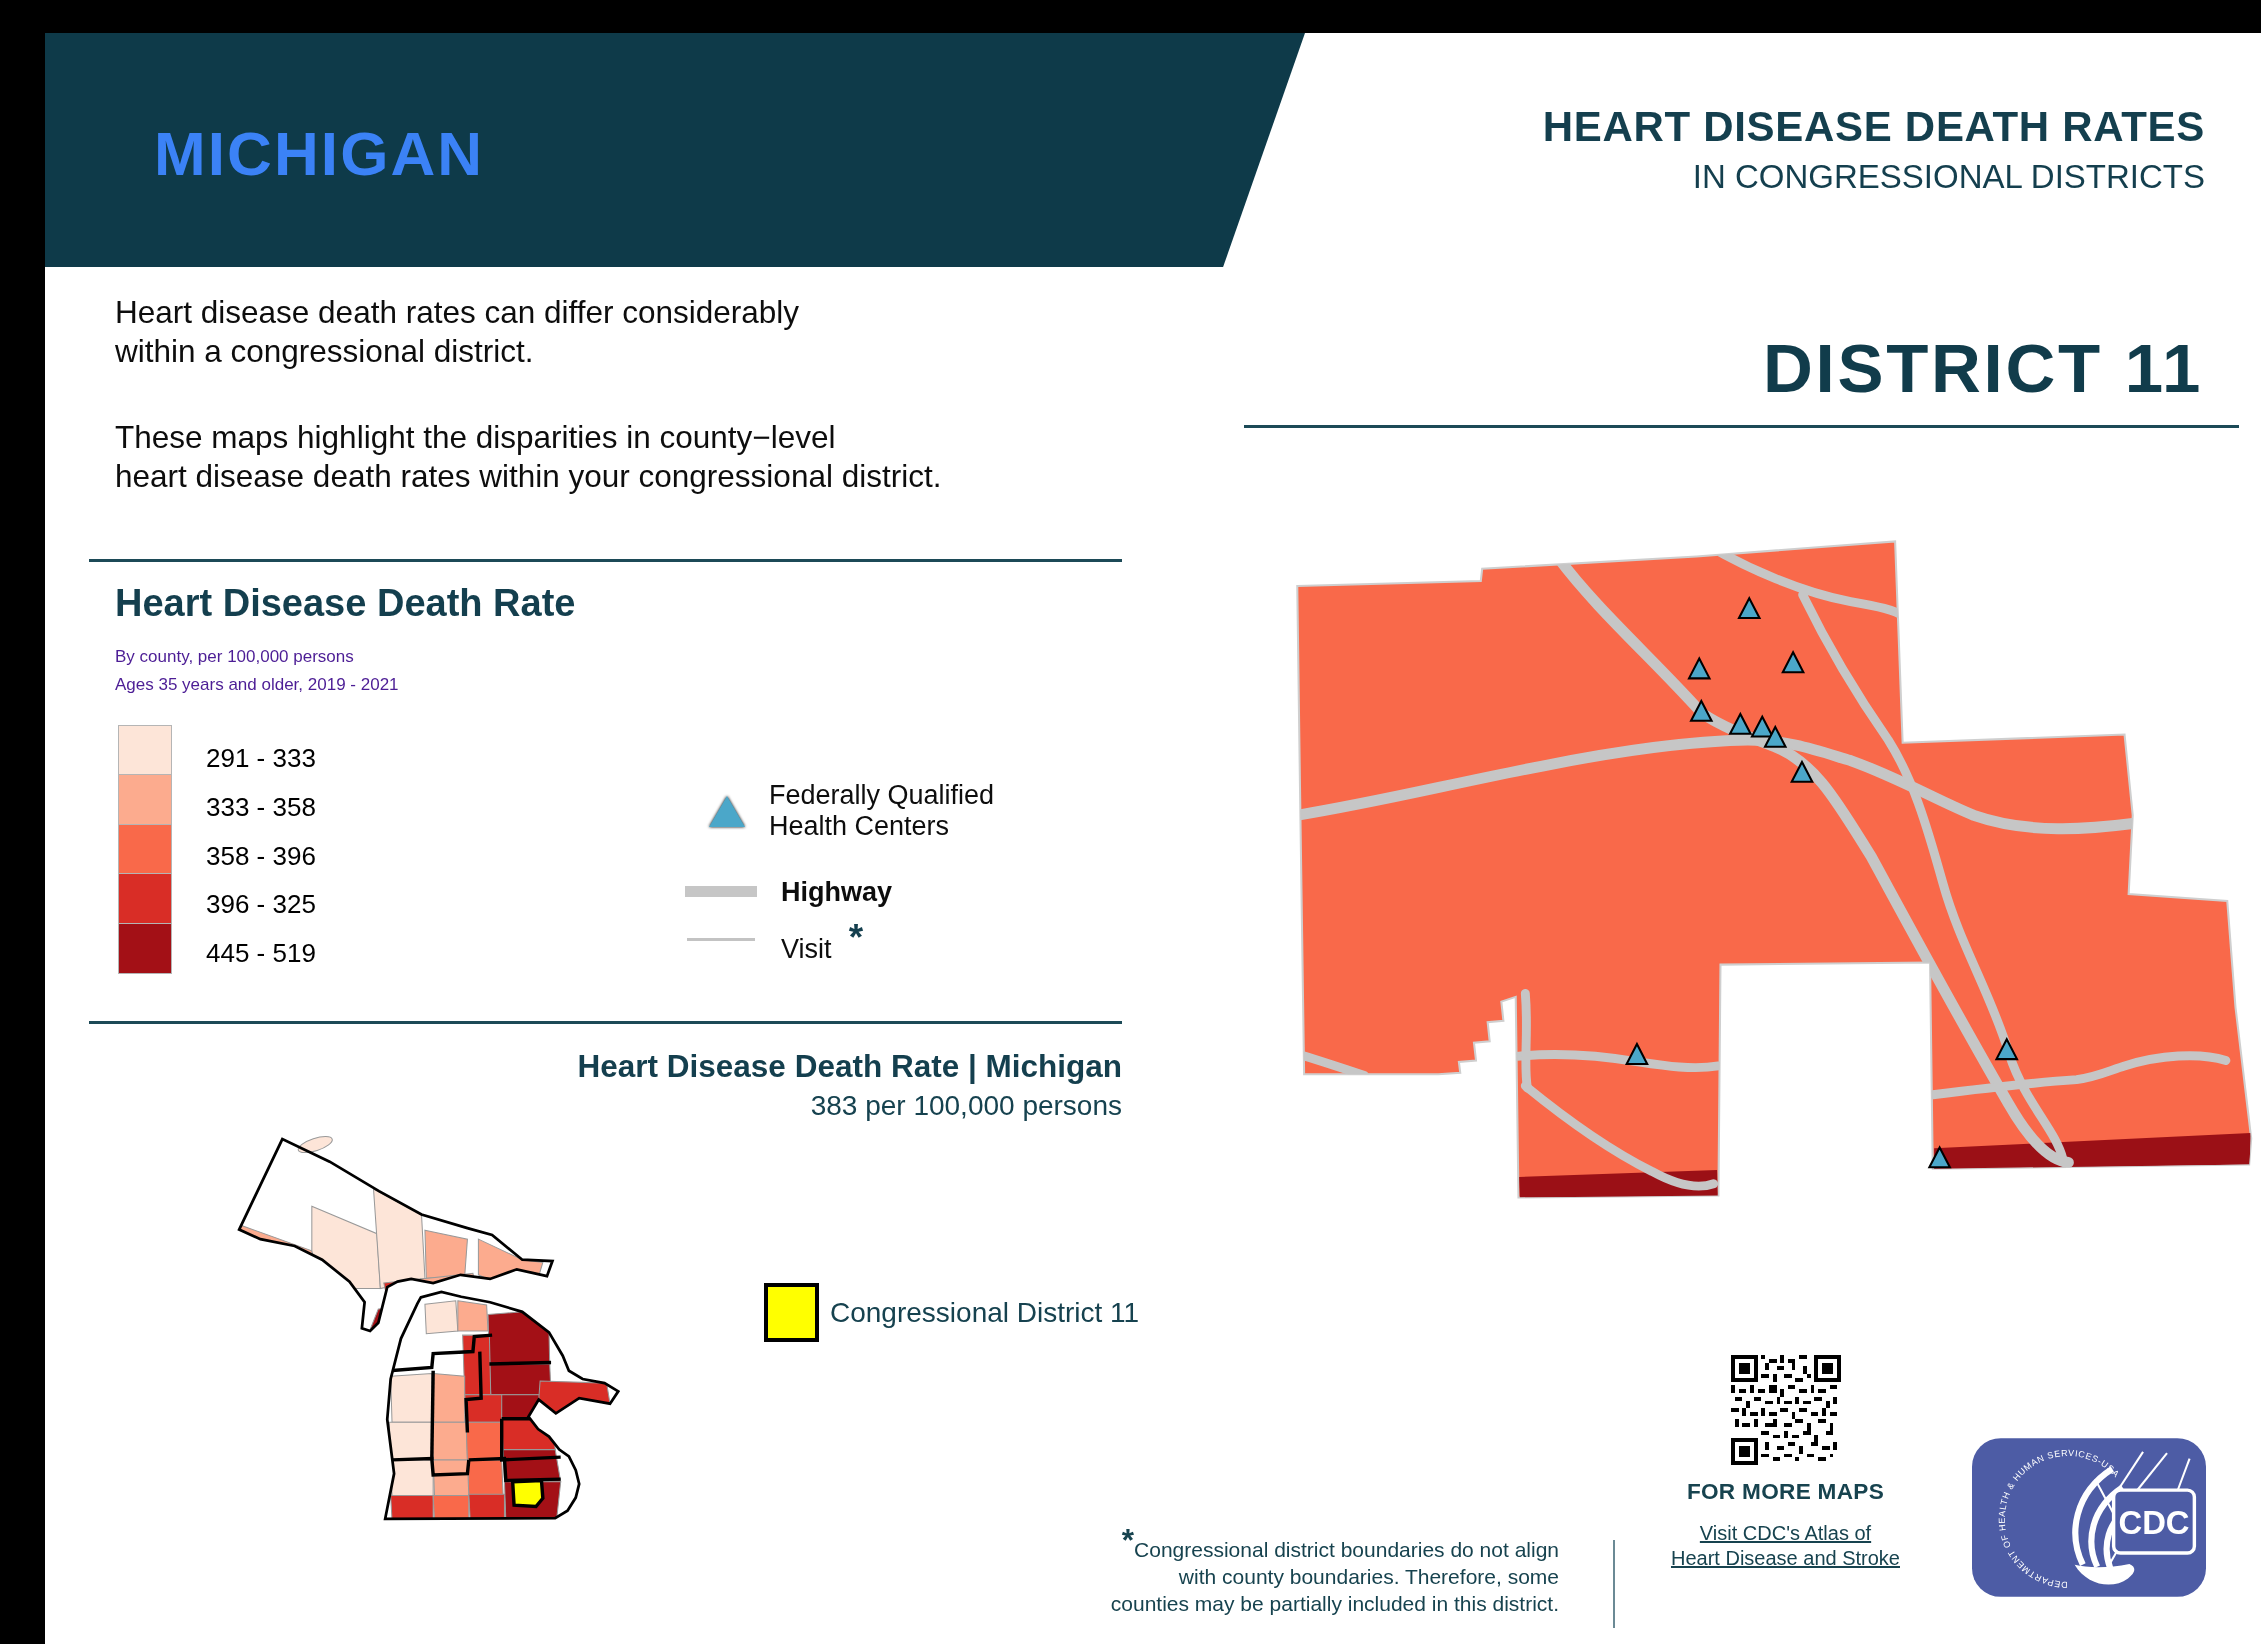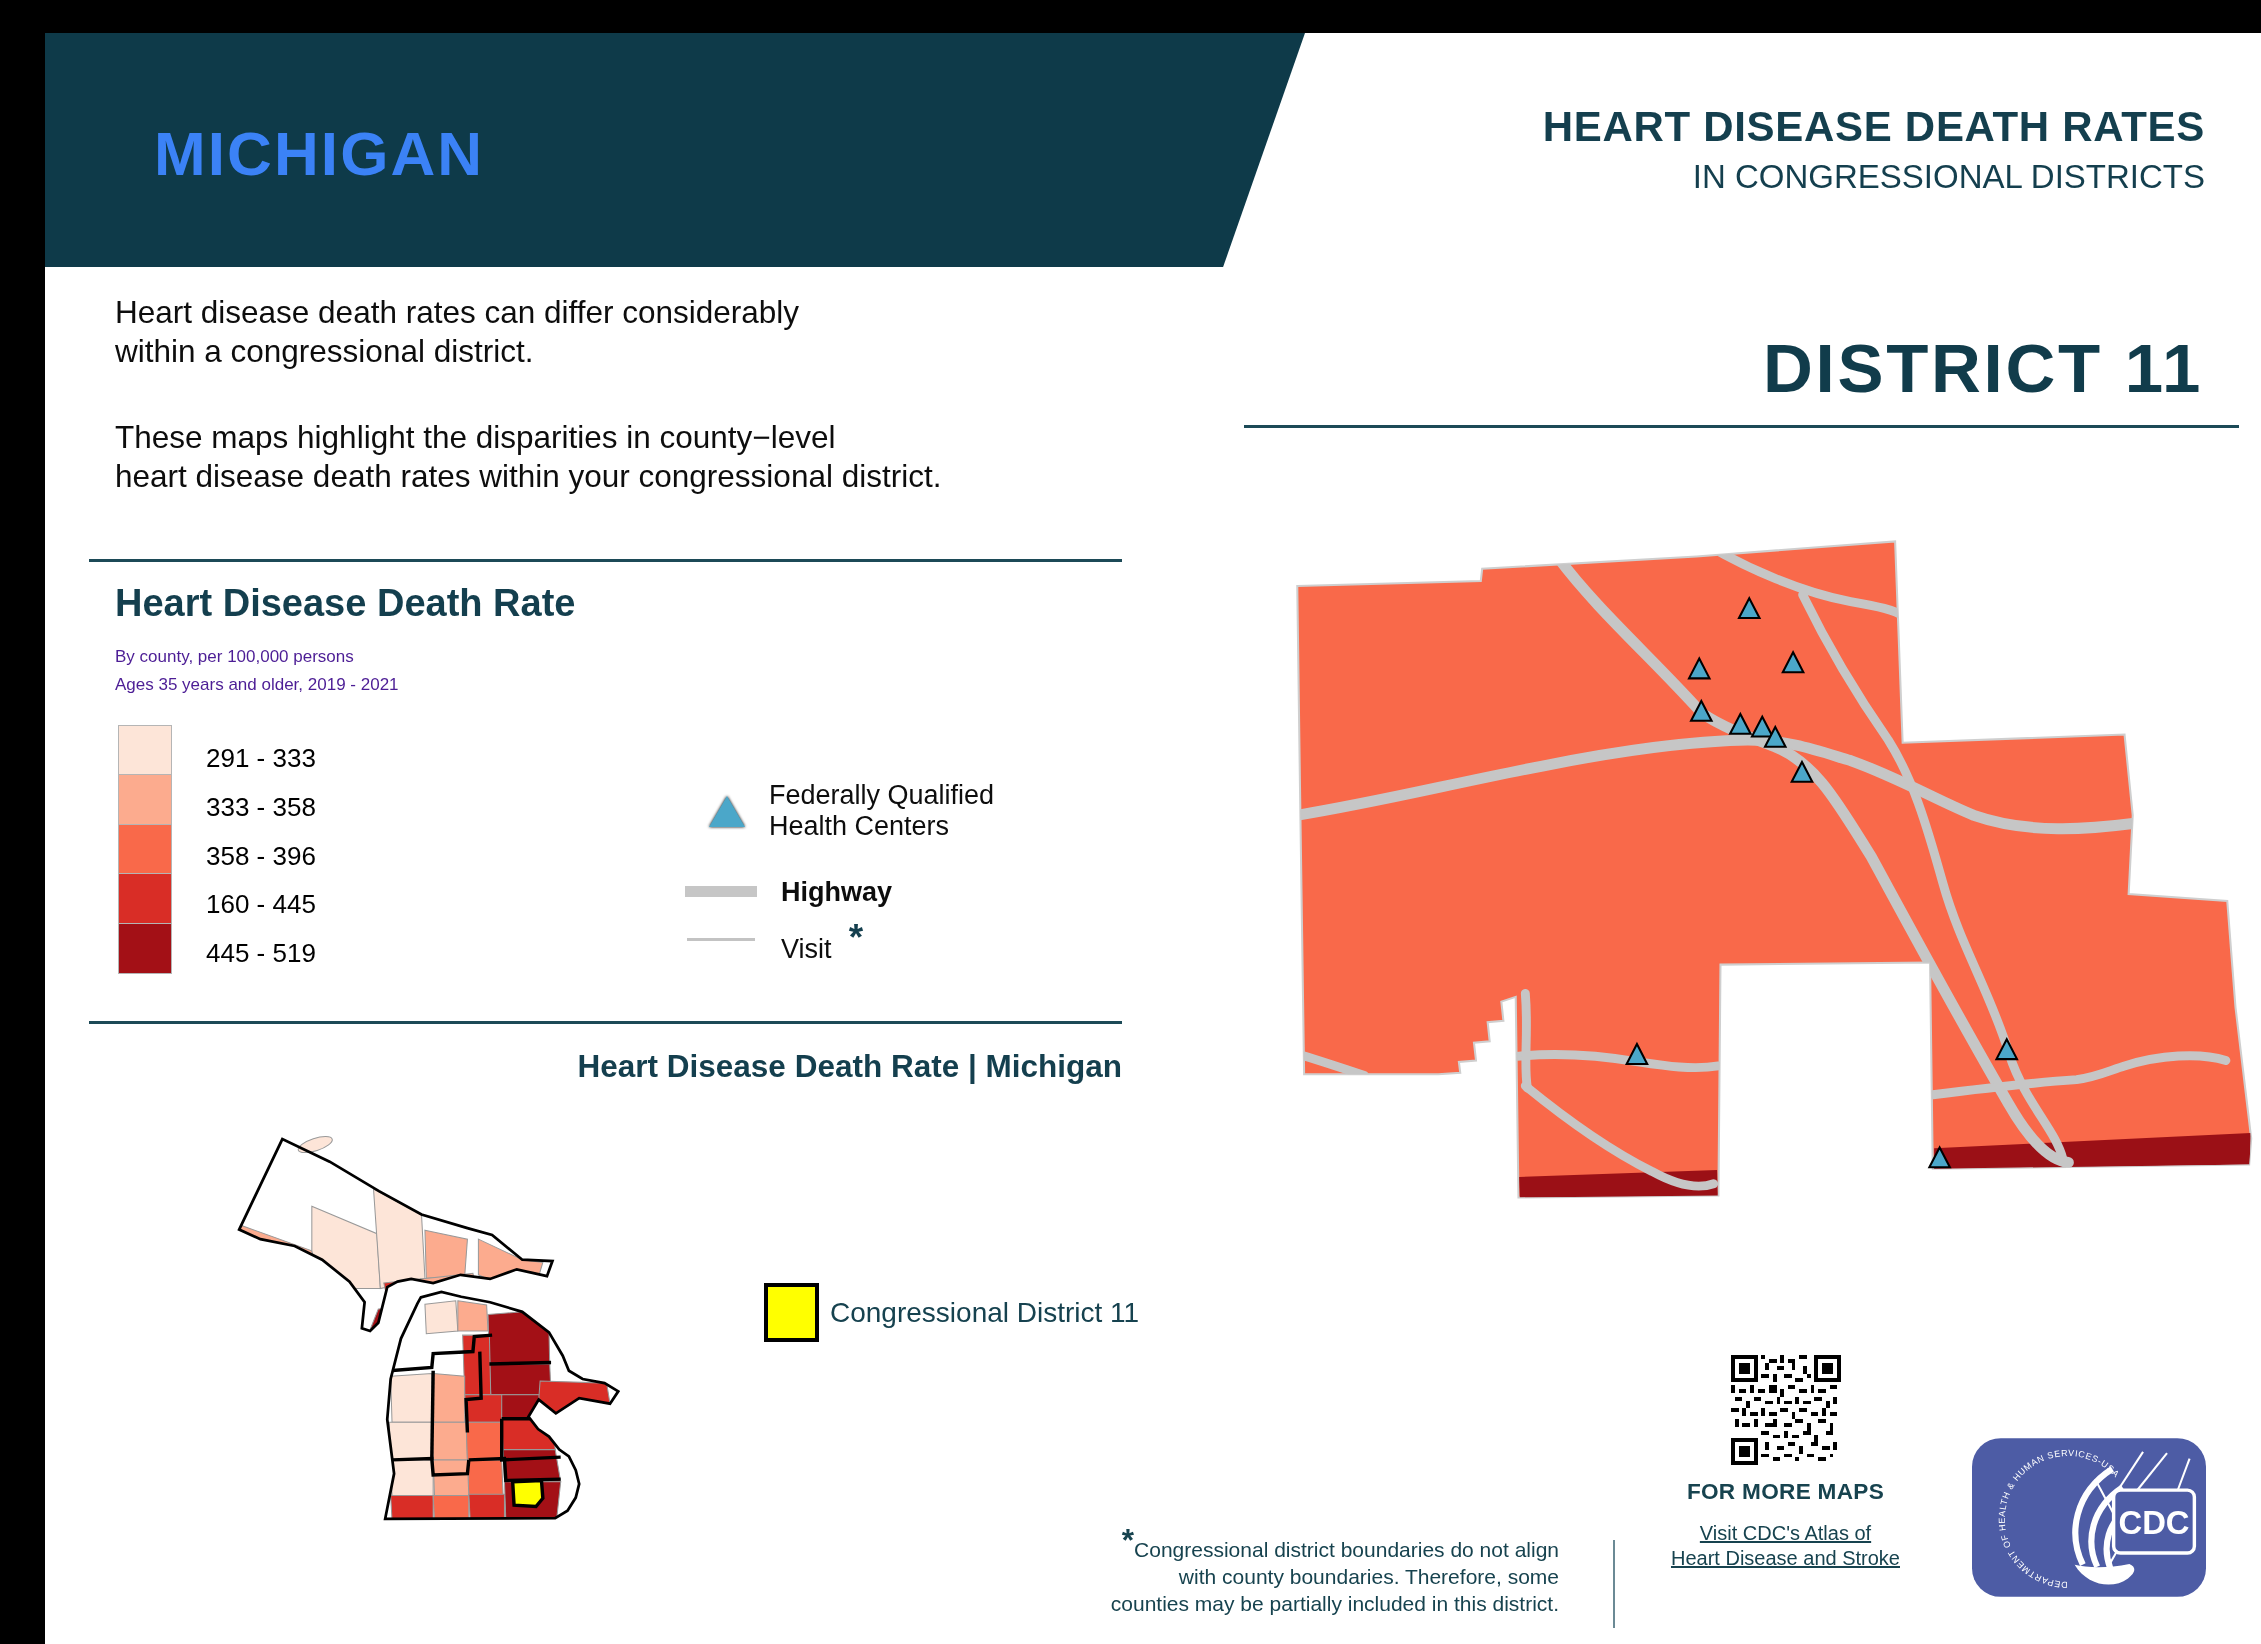--- a/index.html
+++ b/index.html
@@ -87,39 +87,40 @@
   <div class="abs swatch-col">
     <div class="swatch" style="background-color: rgb(253, 229, 216);"></div>
     <div class="swatch" style="background-color: rgb(252, 171, 142);"></div>
     <div class="swatch" style="background-color: rgb(249, 105, 74);"></div>
     <div class="swatch" style="background-color: rgb(217, 45, 38);"></div>
     <div class="swatch" style="background-color: rgb(163, 16, 22);"></div>
   </div>
   <div class="abs class-label" style="top:743px;">291 - 333</div>
   <div class="abs class-label" style="top:792px;">333 - 358</div>
   <div class="abs class-label" style="top:841px;">358 - 396</div>
-  <div class="abs class-label" style="top:889px;">160 - 445</div>
+  <div class="abs class-label" style="top:889px;">396 - 325</div>
   <div class="abs class-label" style="top:938px;">445 - 519</div>
 
   <div class="abs fqhc-tri" style="left:709px;top:796px;"></div>
   <div class="abs sym-label" style="left:769px;top:780px;">
     <div>Federally Qualified</div>
     <div>Health Centers</div>
   </div>
   <div class="abs hw-bar" style="left:685px;top:886px;"></div>
   <div class="abs sym-label" style="left:781px;top:877px;font-weight:bold;">Highway</div>
   <div class="abs cty-bar" style="left:687px;top:938px;"></div>
   <div class="abs sym-label" style="left:781px;top:925px;">
     <span>Visit</span>
     <span class="asterisk" style="position:relative;top:-8.2px;left:9.6px;">*</span>
   </div>
 
   <div class="abs rule" style="left:89px;top:1021px;width:1033px;"></div>
 
   <div class="abs mi-sum-title" style="left:548px;top:1048px;width:574px;">Heart Disease Death Rate | Michigan</div>
+  <div class="abs mi-sum-val" style="left:548px;top:1090px;width:574px;">383 per 100,000 persons</div>
 
   <div class="abs yellow-swatch" style="left: 764px; top: 1283px; background-color: rgb(255, 255, 0);"></div>
   <div class="abs cd11-label" style="left:830px;top:1297px;">Congressional District 11</div>
 
   <svg class="abs" style="left:185px;top:1076px;" width="521" height="521" viewBox="0 0 760 760">
     <defs>
       <clipPath id="upClip">
         <path d="M79,224 L142,92 L211,125 L283,168 L345,202 L412,222 L448,232 L492,268 L536,270 L528,292 L484,282 L445,296 L402,290 L362,302 L330,296 L310,300 L295,308 L282,360 L270,372 L258,368 L262,330 L240,300 L200,268 L160,248 L110,238 Z"></path>
       </clipPath>
       <clipPath id="lpClip">

